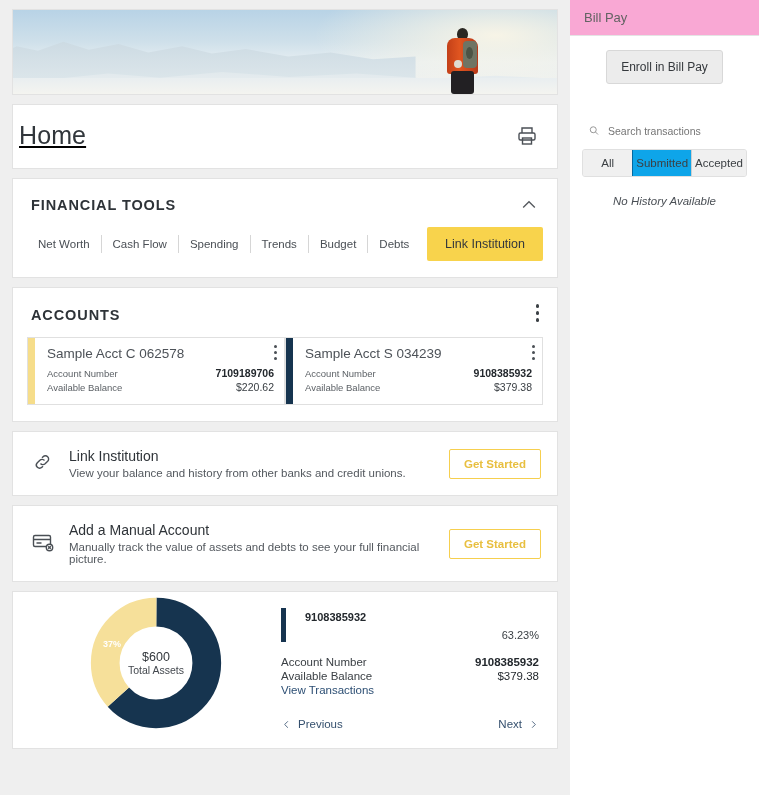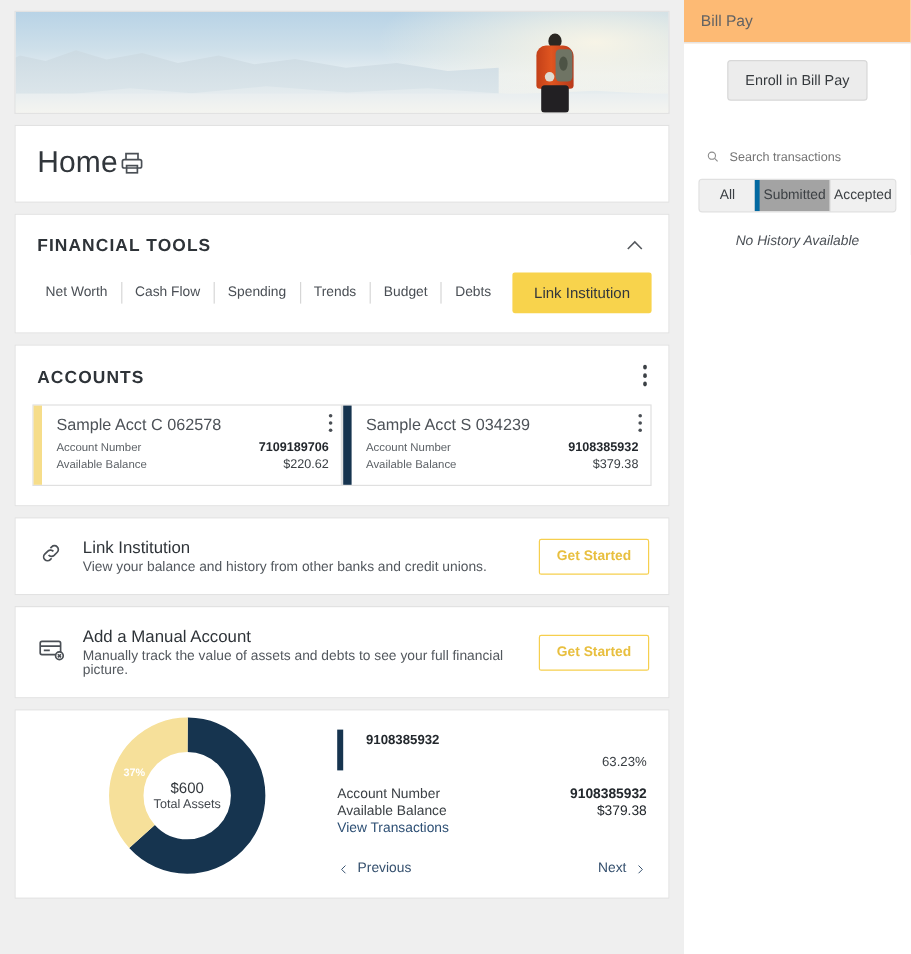--- a/index.html
+++ b/index.html
@@ -74,22 +74,23 @@
     position: absolute; left: 11px; top: 32px; width: 8px; height: 8px;
     background: #dfdcd2; border-radius: 50%;
   }
   .hero .hiker .legs {
     position: absolute; left: 8px; top: 43px; width: 23px; height: 23px;
     background: #222023; border-radius: 3px;
   }
 
   
   .title-row {
-    display: flex; align-items: center; 
-    padding: 16px 18px 18px 18px;
+    display: flex; align-items: center; justify-content: space-between;
+    padding: 16px 18px 18px 6px;
+    text-decoration: underline;
   }
   .page-title { font-size: 25px; color: #31363b; font-weight: 400; letter-spacing: .1px; }
   .print-btn { width: 24px; height: 24px; cursor: pointer; }
 
   
   .sec-head {
     display: flex; align-items: center; justify-content: space-between;
     padding: 16px 18px 12px 18px;
   }
   .sec-title { font-size: 14.5px; letter-spacing: .9px; color: #2e3338; font-weight: 700; }
@@ -167,40 +168,40 @@
   .ad-row { display: flex; justify-content: space-between; font-size: 11.5px; color: #3b4045; margin-bottom: 2px; }
   .ad-row .v { font-weight: 700; color: #23282d; }
   .ad-row .v.plain { font-weight: 400; }
   .ad-link { font-size: 11.5px; color: #2d4f74; cursor: pointer; margin-top: 1px; }
   .ad-pager { margin-top: auto; display: flex; justify-content: space-between; padding-top: 22px; }
   .pager-btn { font-size: 11.5px; color: #35506e; cursor: pointer; display: flex; align-items: center; gap: 6px; }
 
   
   .side-col { width: 189px; height: 795px; background: #ffffff; }
   .side-head {
-    background: #fdba74; border-bottom: 1px solid #e4e4e4;
+    background: #f9a8d4; border-bottom: 1px solid #e4e4e4;
     padding: 10px 14px; font-size: 13px; color: #636363; font-weight: 400;
   }
   .side-body { padding: 14px 12px 16px 12px; }
   .btn-grey {
     display: block; margin: 0 auto; background: #ececec; border: 1px solid #d8d8d8;
     color: #35393d; font-size: 12px; font-family: inherit;
     padding: 9px 14px; cursor: pointer; border-radius: 3px;
   }
   .search-row { display: flex; align-items: center; gap: 8px; padding: 10px 4px 12px 6px; }
   .search-input {
     border: none; outline: none; font-family: inherit; font-size: 10.5px;
     color: #7b7b7b; background: transparent; width: 135px;
   }
   .seg-group { display: flex; background: #f0f0f0; border: 1px solid #e0e0e0; border-radius: 3px; overflow: hidden; }
   .seg {
     flex: 1; text-align: center; font-size: 11.5px; color: #3c4044;
     padding: 7px 3px; cursor: pointer; background: #f0f0f0;
   }
-  .seg.active { background: #a3a3a3; border-left: 4px solid #0369a1; border-right: 1px solid #cecece; }
+  .seg.active { background: #0ea5e9; border-left: 1px solid #0369a1; border-right: 1px solid #cecece; }
   .empty-msg { text-align: center; font-size: 11.5px; font-style: italic; color: #4a4f55; padding: 18px 0 0 0; }
 </style>
 </head>
 <body>
 
 <div class="page">
 
   <div class="main-col">
 
     <div class="hero-card">

